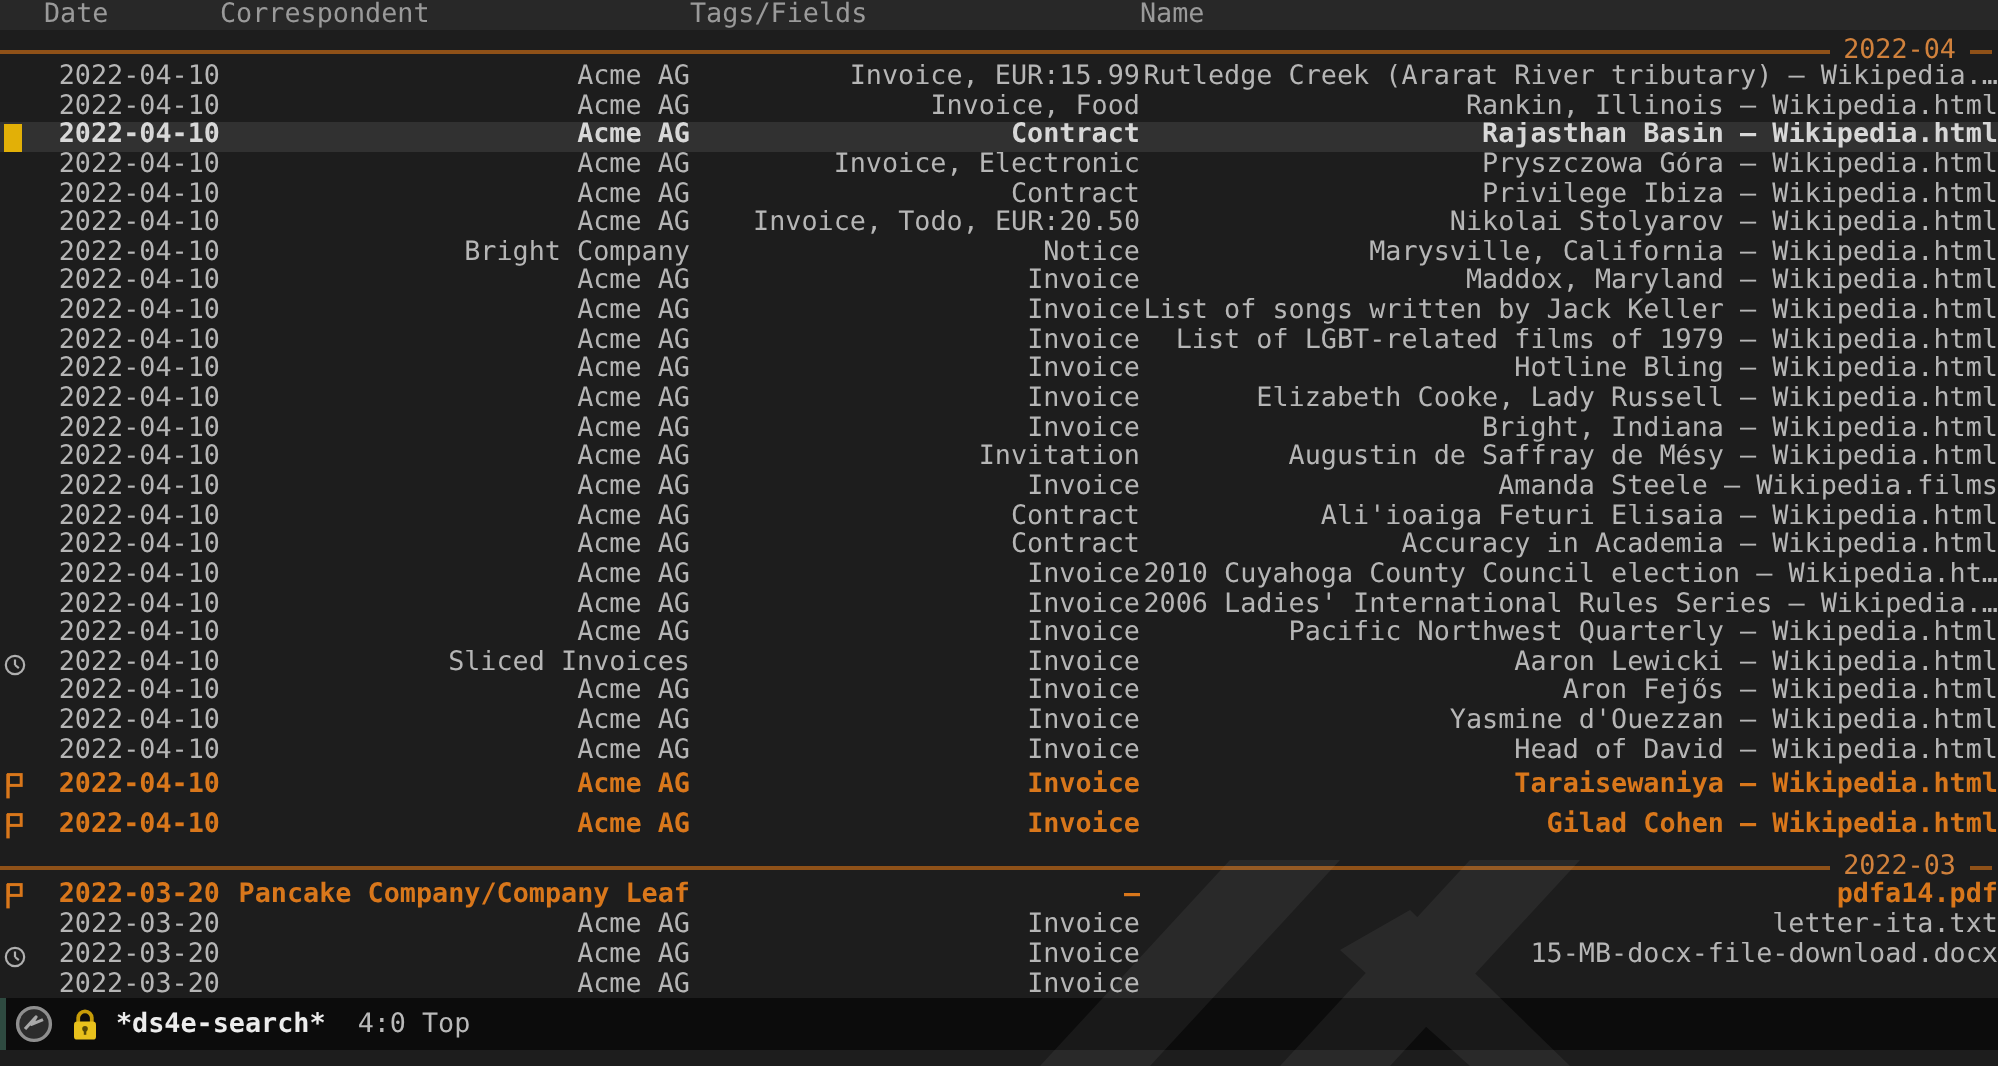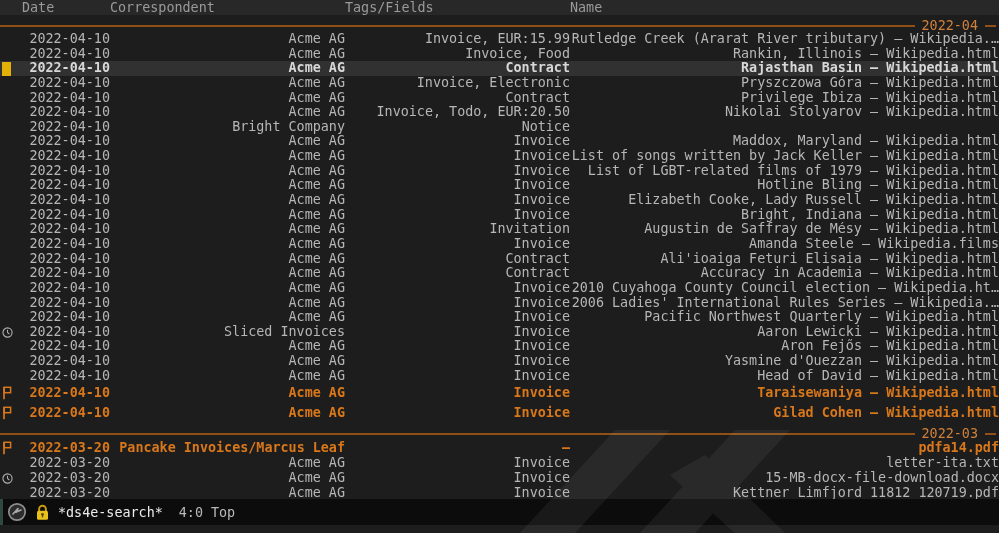--- a/index.html
+++ b/index.html
@@ -35,21 +35,21 @@
   .clock{color:#b0b0b0;display:inline-flex;}
   .flag{color:var(--accent,#d9771b);display:inline-flex;}
   
   .modeline{
     position:absolute;left:0;right:0;bottom:8px;height:26px;background:#0c0c0c;
     display:flex;align-items:center;z-index:5;color:#b9b9b9;
   }
   .ml-accentbar{width:3px;height:100%;background:#2e4a40;}
   .ml-left{display:flex;align-items:center;gap:8px;padding-left:4px;flex:1;min-width:0;}
   .ml-right{display:flex;align-items:center;padding-right:8px;gap:0;}
-  .ml-title{font-weight:normal;color:#ececec;}
+  .ml-title{font-weight:bold;color:#ececec;}
   .ml-pos{margin-left:8px;}
   .ml-mode{font-weight:bold;color:var(--modeyellow,#e0be00);}
   .sp2{width:16px;display:inline-block;}
   .sp1{width:8px;display:inline-block;}
   .echo{position:absolute;left:0;right:0;bottom:0;height:8px;background:#1d1d1d;z-index:4;}
   
   .watermark{position:absolute;left:520px;top:430px;width:330px;height:103px;z-index:6;
     opacity:0.05;pointer-events:none;}
 </style>
 </head>
@@ -120,20 +120,21 @@
     <span class="cell">Acme AG</span>
     <span class="cell">Invoice, Todo, EUR:20.50</span>
     <span class="cell">Nikolai Stolyarov – Wikipedia.html</span>
   </div>
 
   <div class="row">
     <span class="icon-cell"></span>
     <span class="cell">2022-04-10</span>
     <span class="cell">Bright Company</span>
     <span class="cell">Notice</span>
+    <span class="cell">Marysville, California – Wikipedia.html</span>
   </div>
 
   <div class="row">
     <span class="icon-cell"></span>
     <span class="cell">2022-04-10</span>
     <span class="cell">Acme AG</span>
     <span class="cell">Invoice</span>
     <span class="cell">Maddox, Maryland – Wikipedia.html</span>
   </div>
 
@@ -311,21 +312,21 @@
   <div class="row flagged rtall">
     <span class="icon-cell">
           <span class="flag">
             <svg width="10" height="14" viewBox="0 0 10 14">
               <path d="M2 1 V13.2" stroke="currentColor" stroke-width="1.7"></path>
               <rect x="2.2" y="1.3" width="6.4" height="5.4" fill="none" stroke="currentColor" stroke-width="1.5"></rect>
             </svg>
           </span>
         </span>
     <span class="cell">2022-03-20</span>
-    <span class="cell">Pancake Invoices/Marcus Leaf</span>
+    <span class="cell">Pancake Company/Company Leaf</span>
     <span class="cell">–</span>
     <span class="cell">pdfa14.pdf</span>
   </div>
 
   <div class="row">
     <span class="icon-cell"></span>
     <span class="cell">2022-03-20</span>
     <span class="cell">Acme AG</span>
     <span class="cell">Invoice</span>
     <span class="cell">letter-ita.txt</span>
@@ -344,21 +345,20 @@
     <span class="cell">Acme AG</span>
     <span class="cell">Invoice</span>
     <span class="cell">15-MB-docx-file-download.docx</span>
   </div>
 
   <div class="row">
     <span class="icon-cell"></span>
     <span class="cell">2022-03-20</span>
     <span class="cell">Acme AG</span>
     <span class="cell">Invoice</span>
-    <span class="cell">Kettner Limfjord 11812 120719.pdf</span>
   </div>
 </div>
 
   <div class="modeline">
     <div class="ml-accentbar"></div>
     <div class="ml-left">
       <span style="display:inline-flex;">
         <svg width="20" height="20" viewBox="0 0 20 20">
           <circle cx="10" cy="10" r="8.2" fill="#2c2c2c" stroke="#8f8f8f" stroke-width="1.7"></circle>
           <path d="M5.5 12.5 L11 6.5 L8.8 10.2 L14.5 7.8" fill="none" stroke="#a8a8a8" stroke-width="1.6" stroke-linejoin="round"></path>

